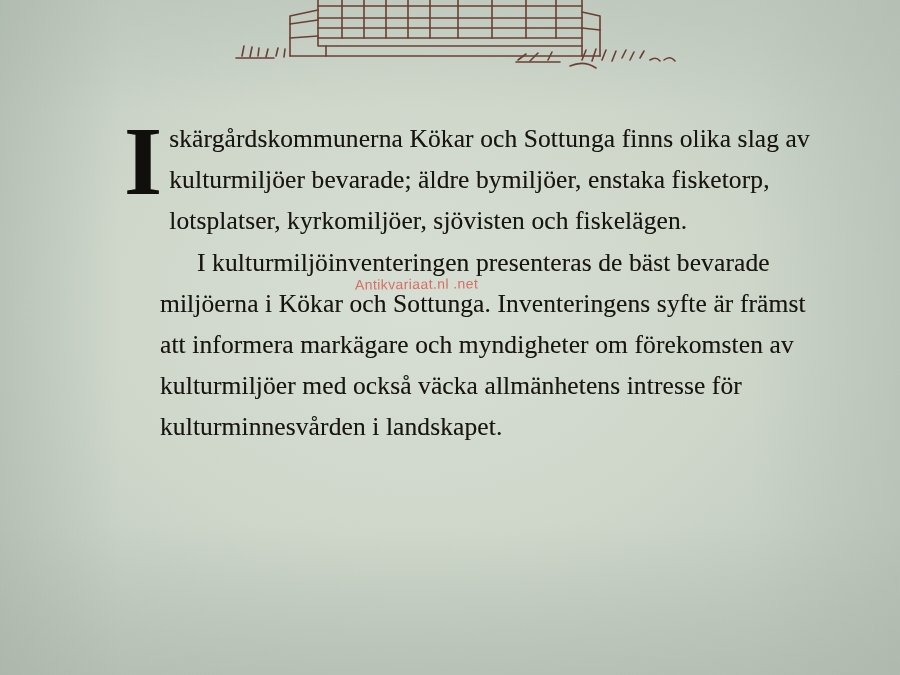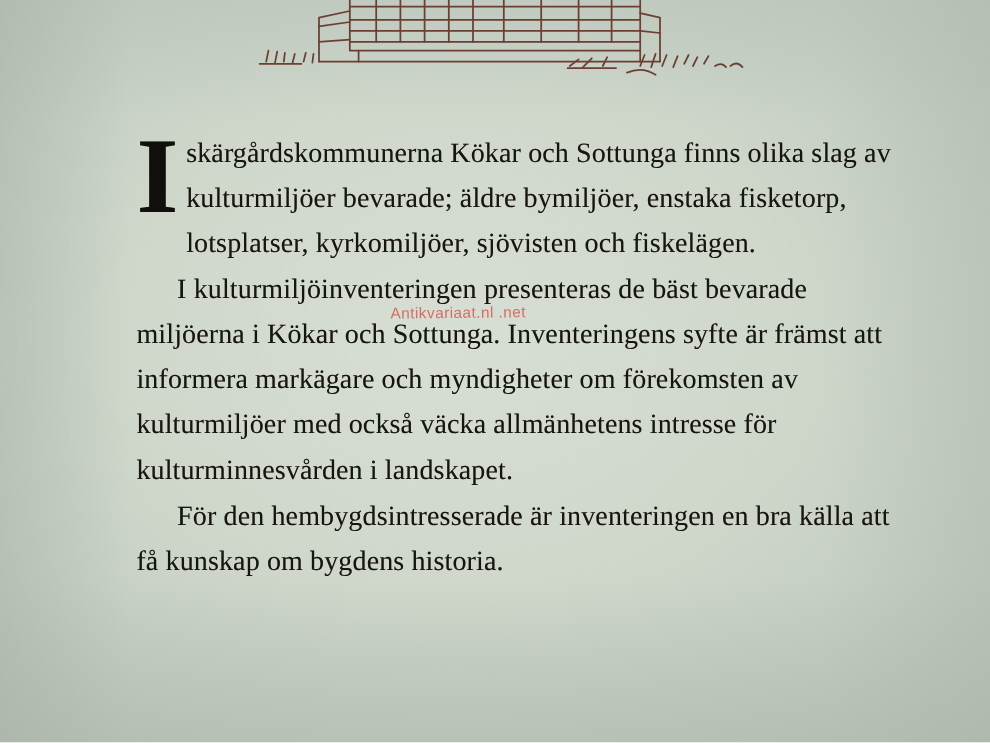--- a/index.html
+++ b/index.html
@@ -69,20 +69,21 @@
     text-align: left;
     color: #17150f;
     text-shadow: 0 0 0.6px rgba(20,18,12,0.35);
   }
   .para.first {
     text-indent: 0;
   }
   .para.indented {
     text-indent: 37px;
     margin-top: 1px;
+    margin-left: 36px;
   }
   .dropcap-wrap {
     position: relative;
   }
   .dropcap {
     float: left;
     font-family: "Liberation Serif", serif;
     font-weight: bold;
     font-size: 98px;
     line-height: 82px;
@@ -161,19 +162,18 @@
   </div>
 
   <div class="body-text">
 
     <p class="para first dropcap-wrap">
       <span class="dropcap">I</span><span>skärgårdskommunerna Kökar och Sottunga finns olika slag av kulturmiljöer bevarade; äldre bymiljöer, enstaka fisketorp, lotsplatser, kyrkomiljöer, sjövisten och fiskelägen.</span>
     </p>
 
     <p class="para indented">I kulturmiljöinventeringen presenteras de bäst bevarade miljöerna i Kökar och Sottunga. Inventeringens syfte är främst att informera markägare och myndigheter om förekomsten av kulturmiljöer med också väcka allmänhetens intresse för kulturminnesvården i landskapet.</p>
 
-    <p class="para indented">För den hembygdsintresserade är inventeringen en bra källa att få kunskap om bygdens historia.</p>
 
   </div>
 
   <div class="watermark">Antikvariaat.nl  .net</div>
 
 </div>
 
 </body></html>

